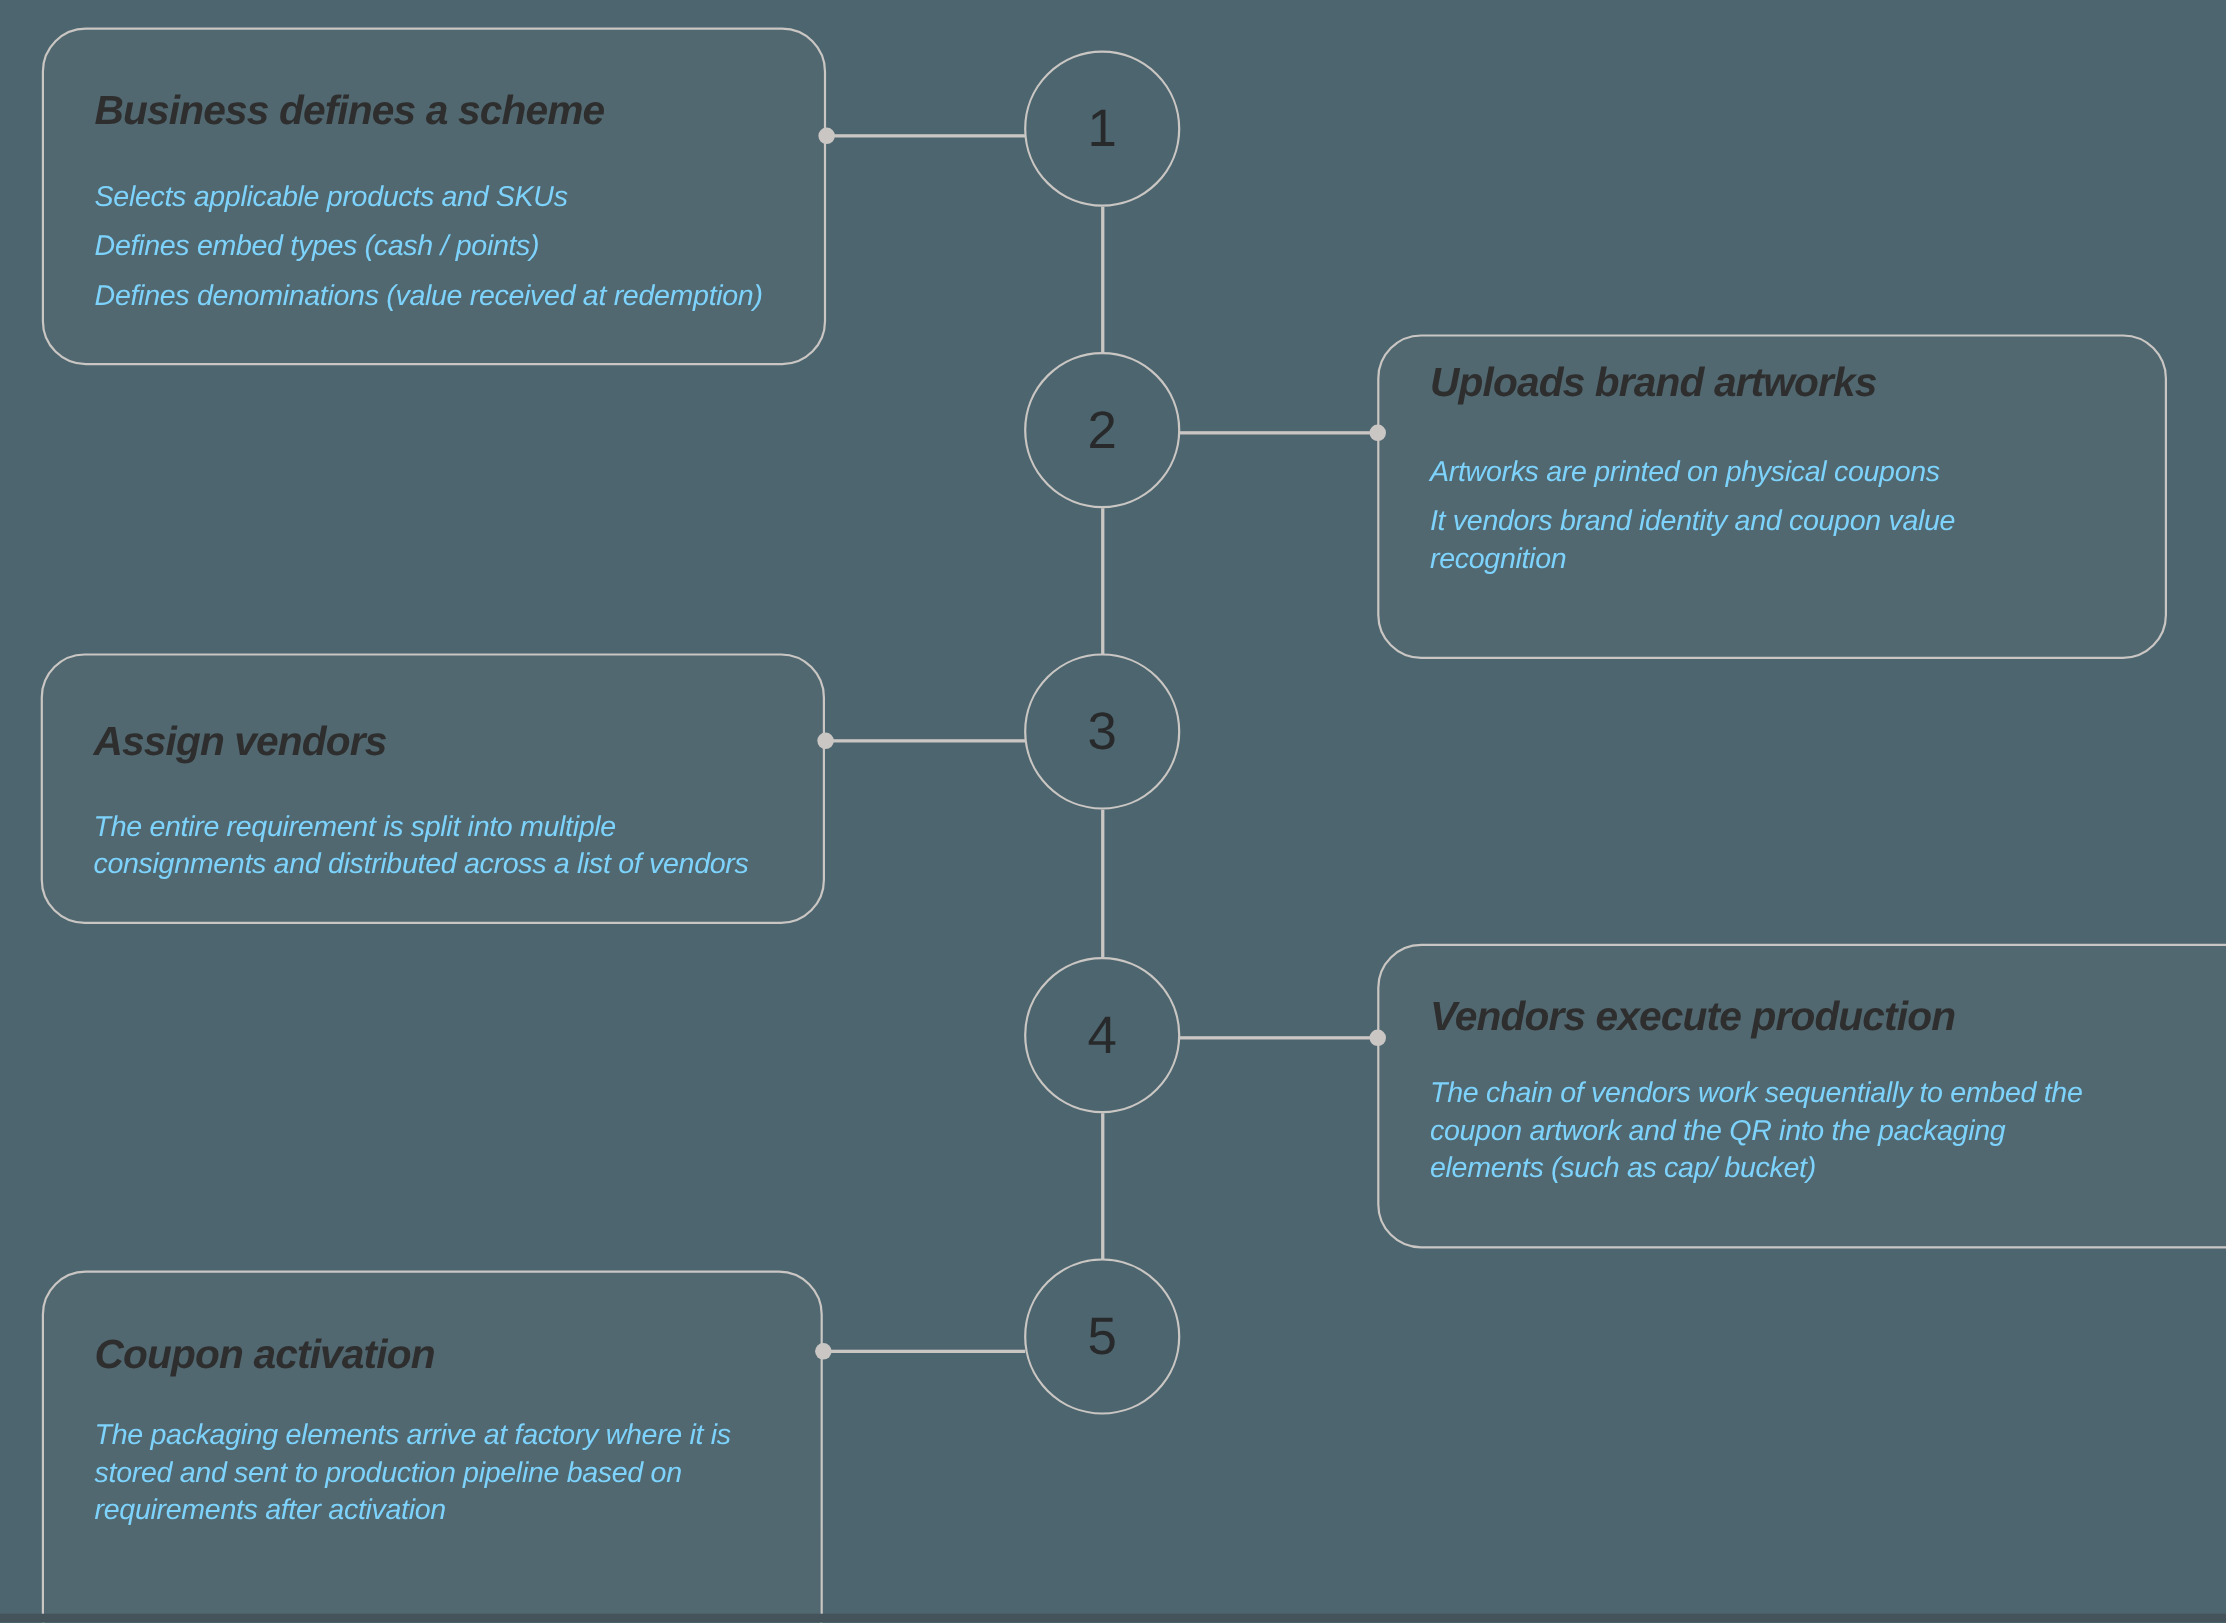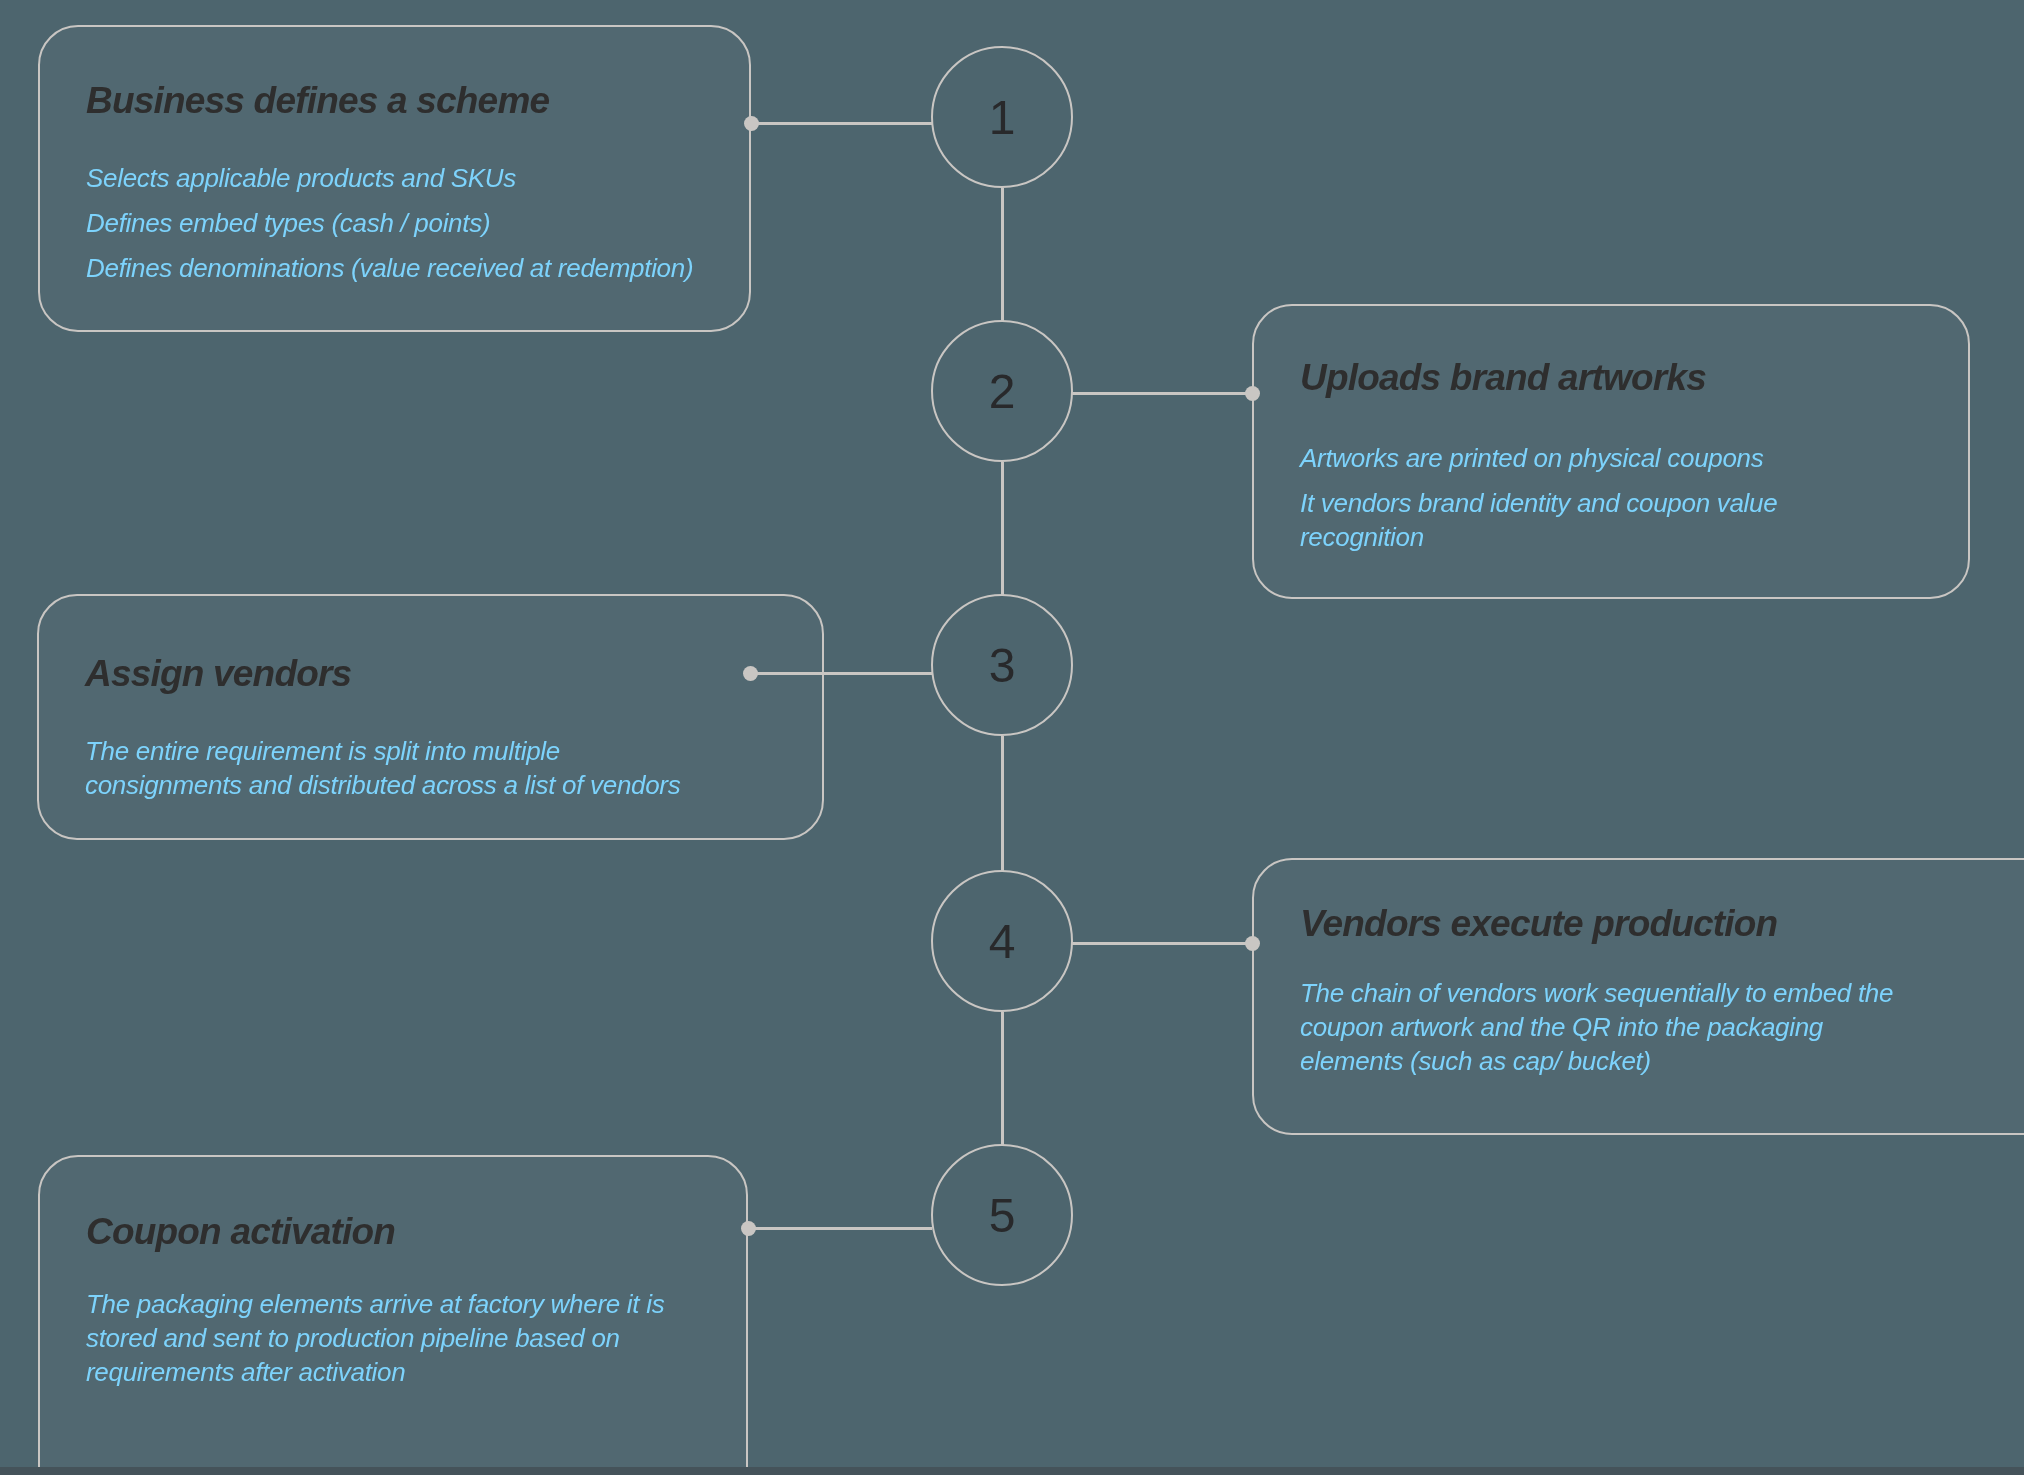--- a/index.html
+++ b/index.html
@@ -96,29 +96,29 @@
 
   <div class="card" style="left:38px; top:25px; width:713px; height:307px; padding-top:52px;">
     <div class="card-title">Business defines a scheme</div>
     <div class="card-body" style="margin-top:38px; max-width:640px;">
       <p>Selects applicable products and SKUs</p>
       <p>Defines embed types (cash / points)</p>
       <p>Defines denominations (value received at redemption)</p>
     </div>
   </div>
 
-  <div class="card" style="left:1252px; top:304px; width:718px; height:295px; padding-top:50px;">
+  <div class="card" style="left:1252px; top:304px; width:718px; height:295px; padding-top:20px;">
     <div class="card-title">Uploads brand artworks</div>
     <div class="card-body" style="margin-top:41px; max-width:600px;">
       <p>Artworks are printed on physical coupons</p>
       <p>It vendors brand identity and coupon value recognition</p>
     </div>
   </div>
 
-  <div class="card" style="left:37px; top:594px; width:787px; height:246px; padding-top:56px;">
+  <div class="card" style="left:37px; top:594px; width:713px; height:246px; padding-top:56px;">
     <div class="card-title">Assign vendors</div>
     <div class="card-body" style="margin-top:38px; max-width:620px;">
       <p>The entire requirement is split into multiple consignments and distributed across a list of vendors</p>
     </div>
   </div>
 
   <div class="card" style="left:1252px; top:858px; width:851px; height:277px; padding-top:42px;">
     <div class="card-title">Vendors execute production</div>
     <div class="card-body" style="margin-top:30px; max-width:630px;">
       <p>The chain of vendors work sequentially to embed the coupon artwork and the QR into the packaging elements (such as cap/ bucket)</p>

